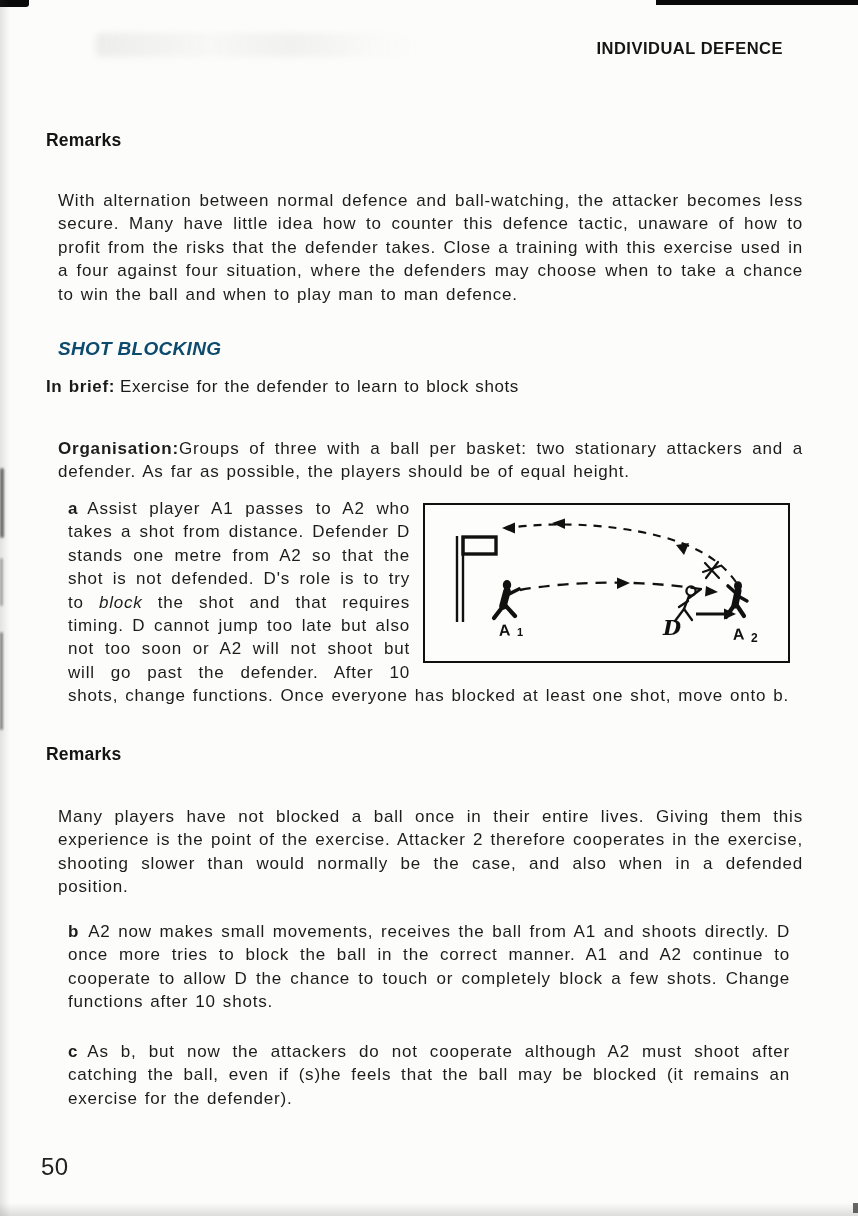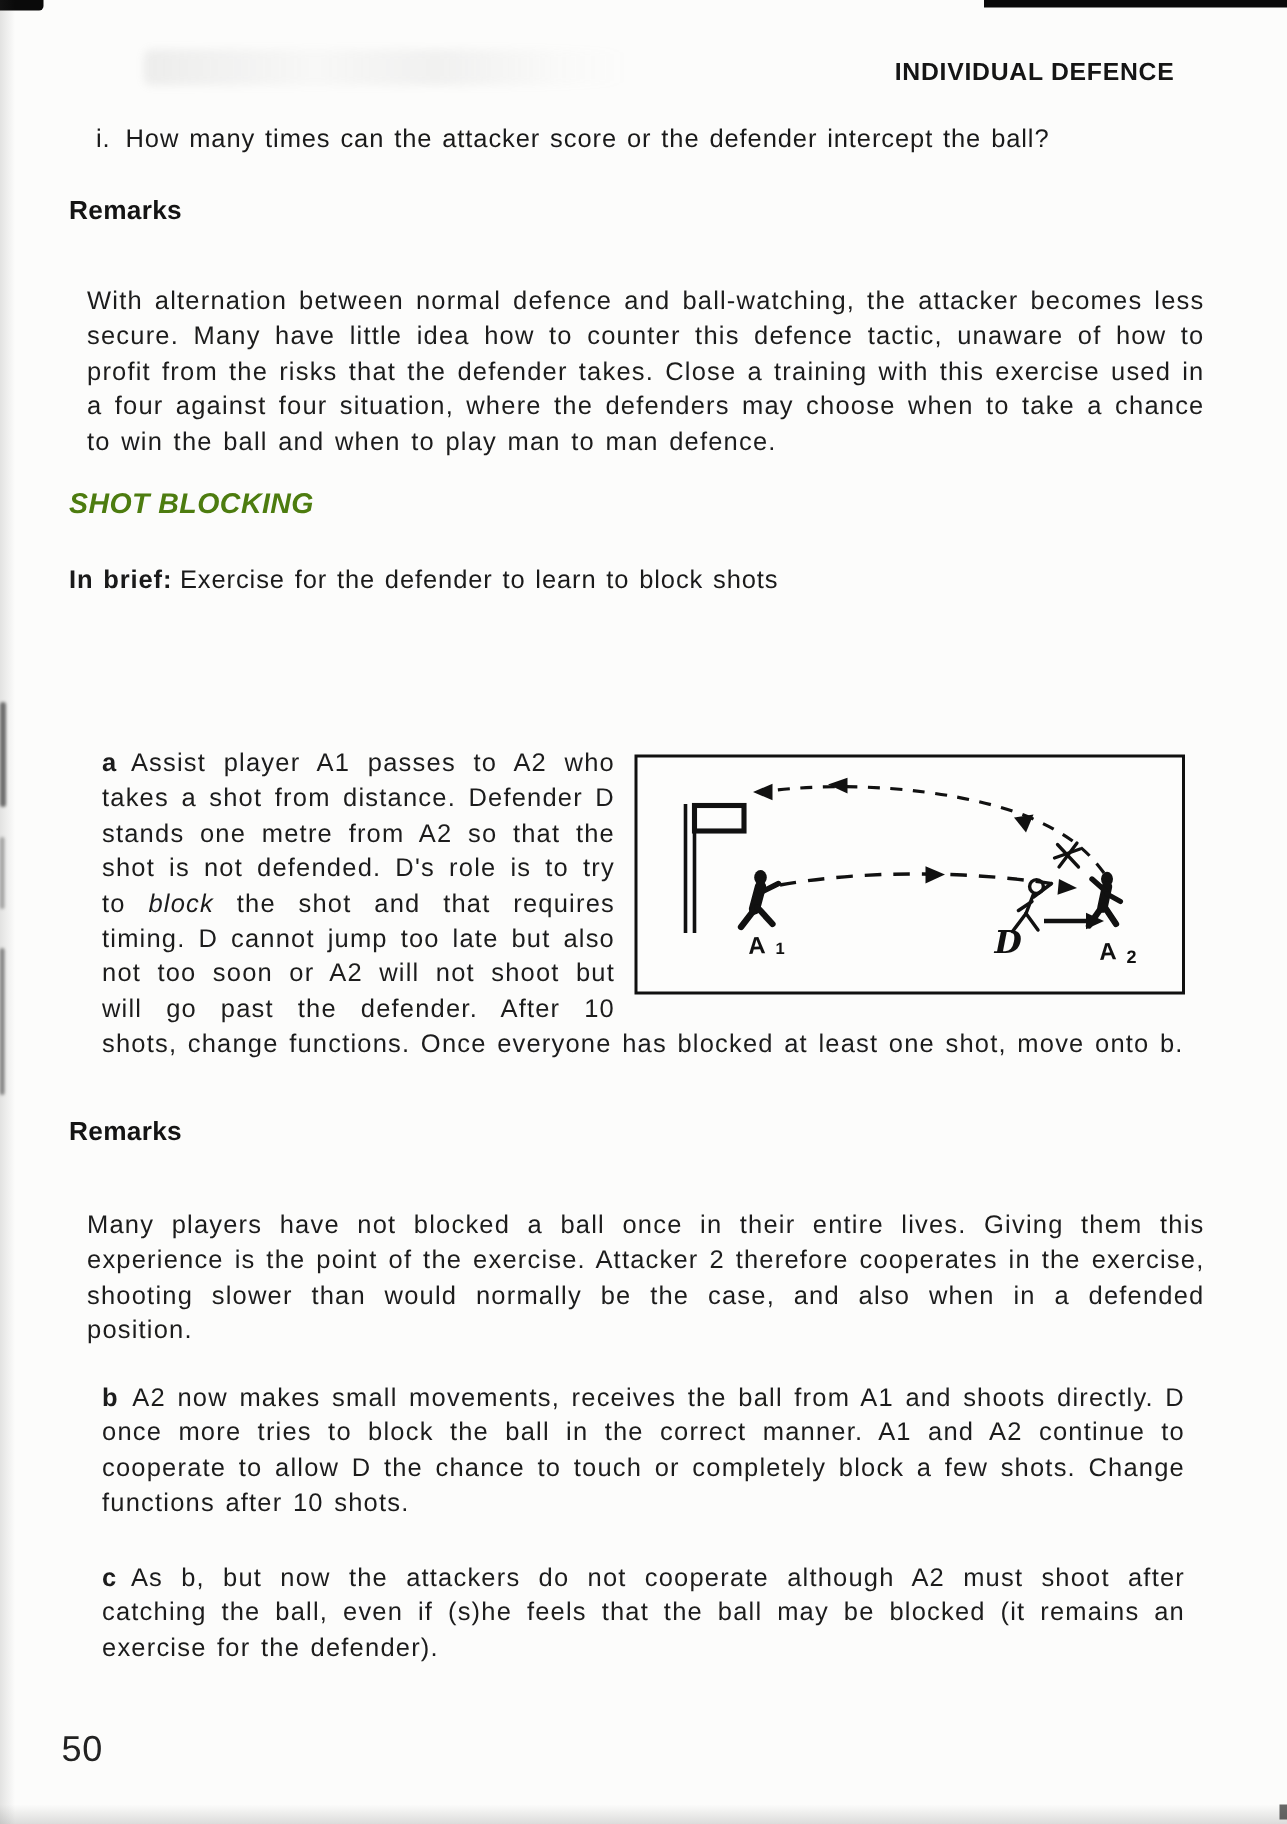--- a/index.html
+++ b/index.html
@@ -25,21 +25,21 @@
     background:linear-gradient(90deg, rgba(140,140,140,.28), rgba(170,170,170,.10) 35%, rgba(150,150,150,.22) 60%, rgba(170,170,170,.06) 85%, rgba(160,160,160,0));}
 
   
   .running-head{position:absolute;top:39px;left:0;right:75px;text-align:right;
     font-size:16.5px;font-weight:bold;letter-spacing:.5px;color:#151515;}
   .question{position:absolute;top:83px;left:64px;width:732px;font-size:17px;letter-spacing:.6px;word-spacing:1.3px;}
   .question .q-label{margin-right:10px;}
   .minor-heading{position:absolute;left:46px;margin:0;font-size:17.5px;font-weight:bold;letter-spacing:.2px;color:#141414;}
   .h-remarks-1{top:130px;}
   .h-remarks-2{top:744px;}
-  .section-heading{position:absolute;left:46px;top:326px;margin:0;font-size:19px;font-weight:bold;font-style:italic;letter-spacing:.3px;color:#4d7c0f;}
+  .section-heading{position:absolute;left:46px;top:326px;margin:12px;font-size:19px;font-weight:bold;font-style:italic;letter-spacing:.3px;color:#0c4a6e;}
   .body-par{position:absolute;margin:12px;font-size:17px;line-height:23.4px;letter-spacing:.8px;word-spacing:1.5px;text-align:justify;color:#1c1c1c;}
   .par-1{top:177px;left:46px;width:745px;}
   .in-brief{position:absolute;top:377px;left:46px;width:745px;margin:0;font-size:17px;letter-spacing:.6px;word-spacing:1.2px;}
   .in-brief b{margin-right:5px;}
   .organisation{top:425px;left:46px;width:745px;}
   .par-2{top:793px;left:46px;width:745px;}
   .item{position:absolute;left:68px;width:722px;}
   .item-a{top:497px;}
   .item-b{top:920px;}
   .item-c{top:1040px;}
@@ -67,29 +67,29 @@
   <div class="left-shade"></div>
   <div class="streak s1"></div>
   <div class="streak s2"></div>
   <div class="streak s3"></div>
   <div class="bottom-shade"></div>
   <div class="mark-bottom-right"></div>
   <div class="ghost-smudge"></div>
 
   <div class="running-head">INDIVIDUAL DEFENCE</div>
 
-  <div class="question"><span class="q-label">i.</span><span>How many times can the attacker score or the defender intercept the ball?</span></div>
 
   <h2 class="minor-heading h-remarks-1">Remarks</h2>
   <p class="body-par par-1">With alternation between normal defence and ball-watching, the attacker becomes less secure.  Many have little idea how to counter this defence tactic, unaware of how to profit from the risks that the defender takes.  Close a training with this exercise used in a four against four situation, where the defenders may choose when to take a chance to win the ball and when to play man to man defence.</p>
 
   <h2 class="section-heading">SHOT BLOCKING</h2>
 
   <p class="in-brief"><b class="bold-lbl">In brief:</b><span>Exercise for the defender to learn to block shots</span></p>
 
+  <p class="body-par organisation"><b class="bold-lbl">Organisation:</b><span>Groups of three with a ball per basket:  two stationary attackers and a defender.  As far as possible, the players should be of equal height.</span></p>
 
   <div class="item item-a">
     <div class="diagram-box">
       <svg width="363" height="156" viewBox="0 0 363 156">
 
         <g stroke="#111" fill="none">
           <line x1="32" y1="31" x2="32" y2="117" stroke-width="2.4"></line>
           <line x1="38" y1="31" x2="38" y2="117" stroke-width="2.4"></line>
           <rect x="38" y="32" width="33" height="17" stroke-width="3.4"></rect>
         </g>

